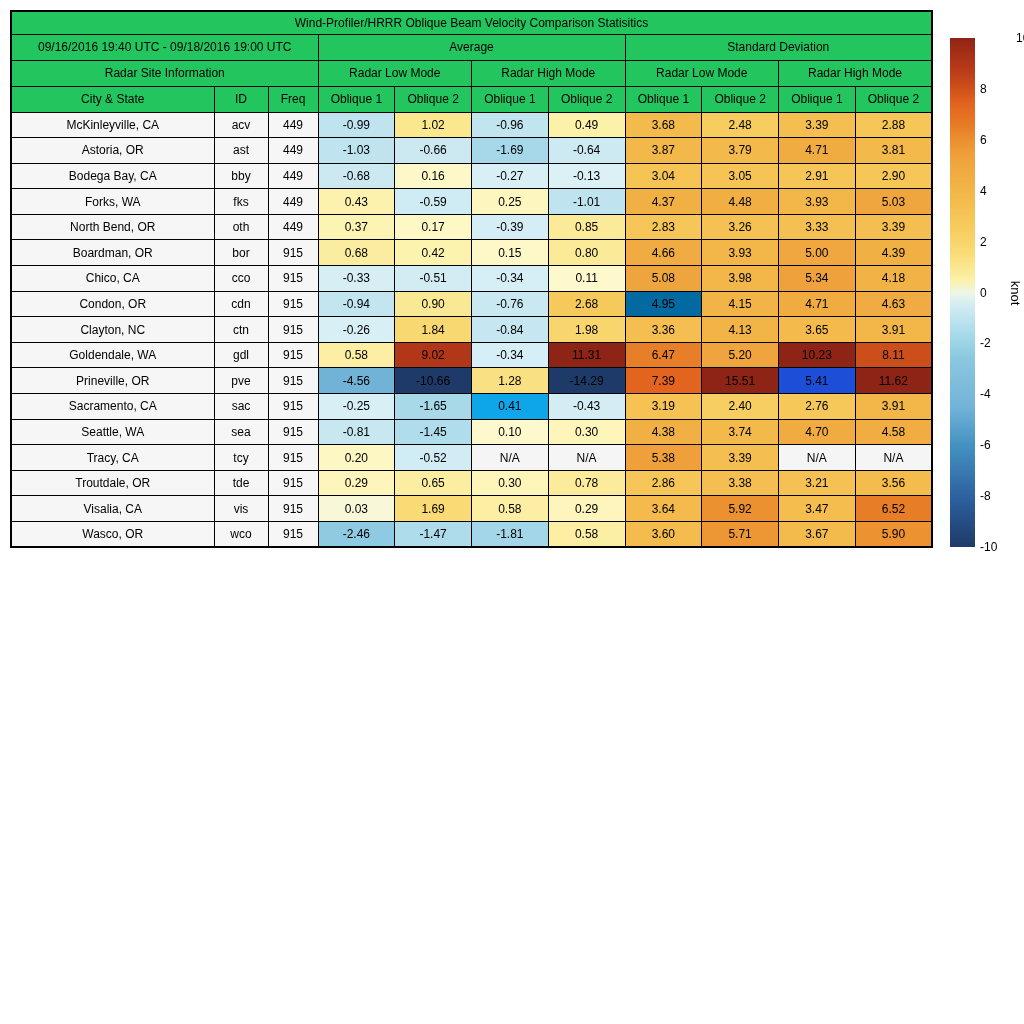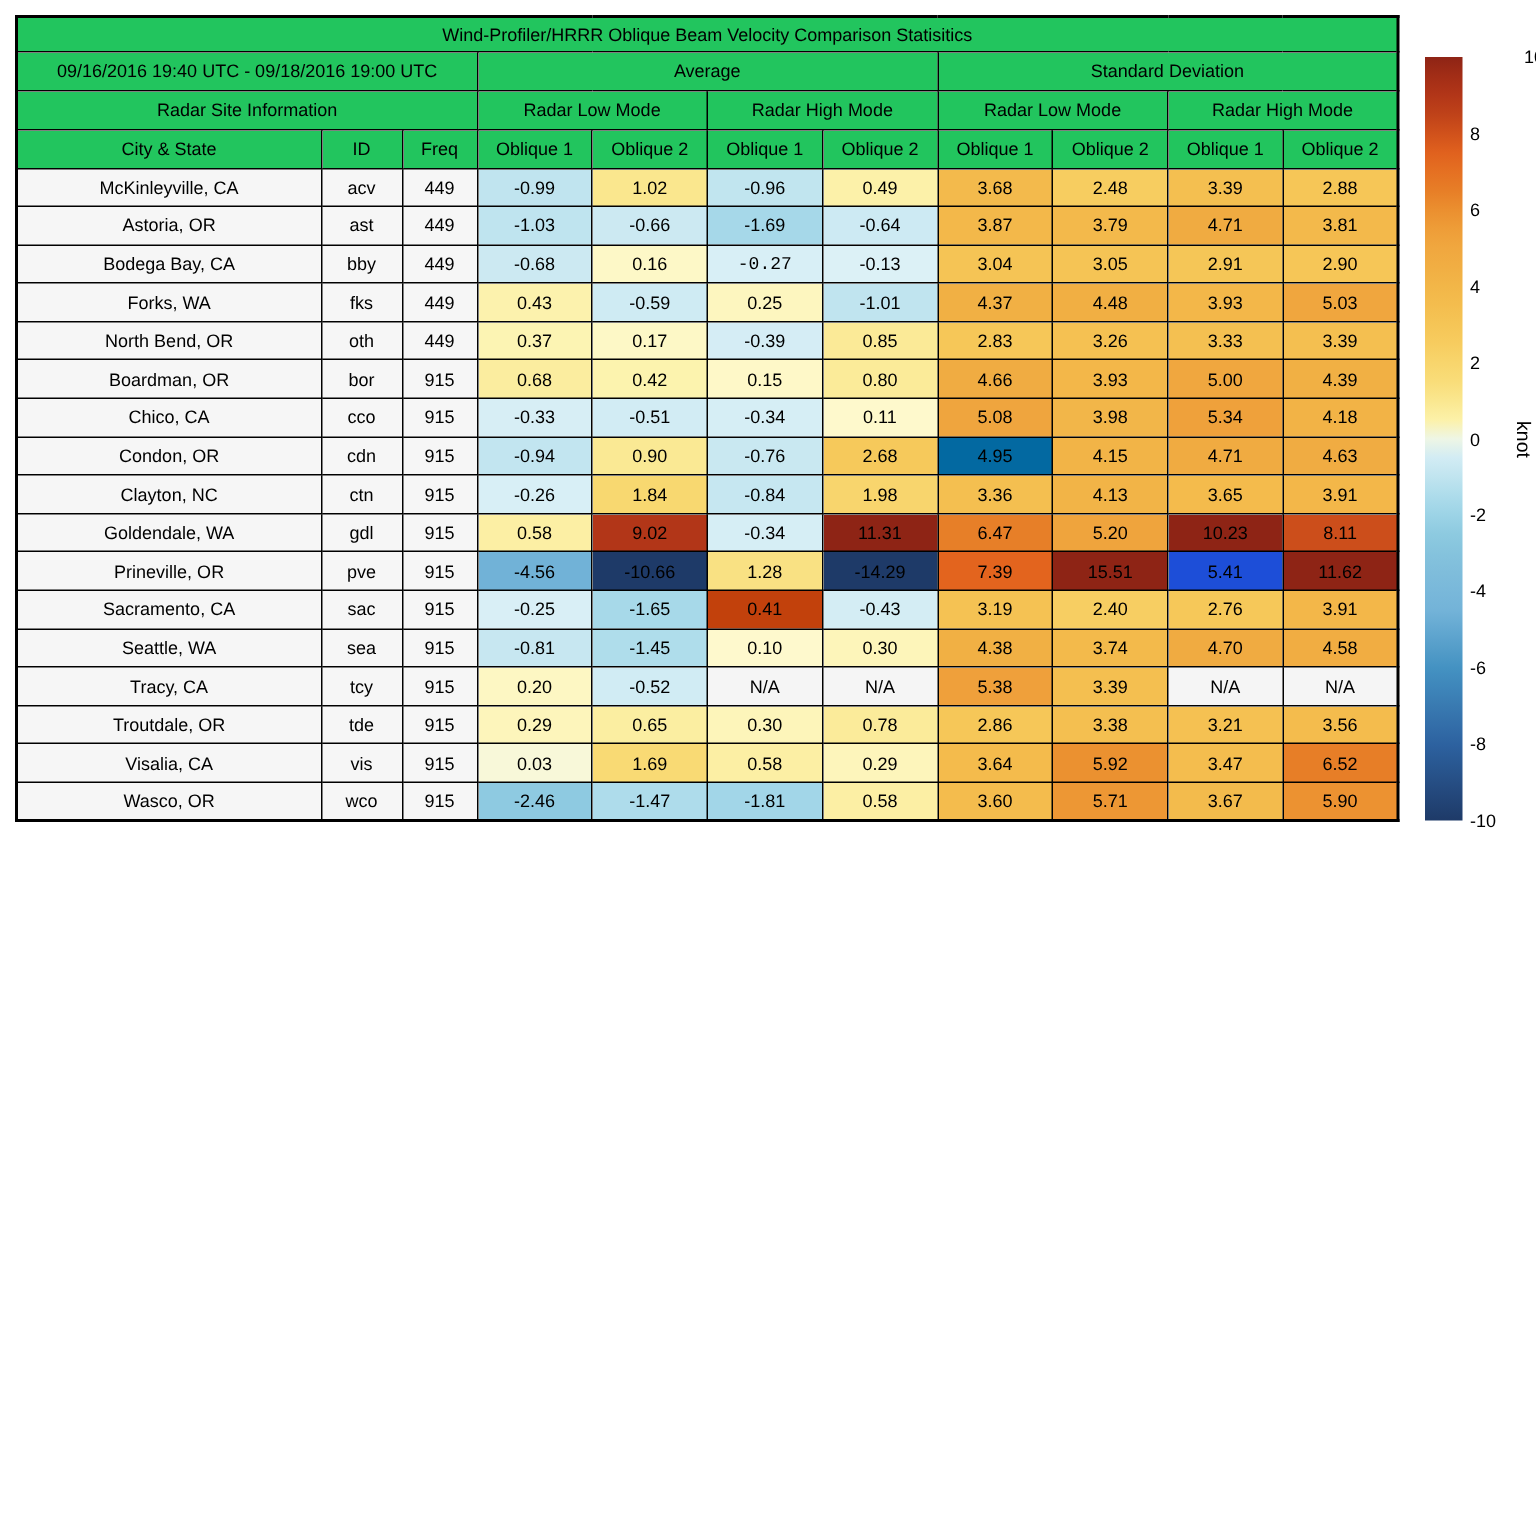--- a/index.html
+++ b/index.html
@@ -92,21 +92,21 @@
           <td style="background: rgb(243, 185, 75);">3.79</td>
           <td style="background: rgb(240, 171, 65);">4.71</td>
           <td style="background: rgb(243, 185, 75);">3.81</td>
         </tr>
         <tr class="rd">
           <td class="lc">Bodega Bay, CA</td>
           <td class="lc">bby</td>
           <td class="lc">449</td>
           <td style="background: rgb(204, 233, 242);">-0.68</td>
           <td style="background: rgb(253, 248, 199);">0.16</td>
-          <td style="background: rgb(216, 239, 246); font-family: Liberation Mono, monospace;">-0.27</td>
+          <td style="background: rgb(216, 239, 246);">-0.27</td>
           <td style="background: rgb(220, 241, 246);">-0.13</td>
           <td style="background: rgb(245, 196, 85);">3.04</td>
           <td style="background: rgb(245, 196, 85);">3.05</td>
           <td style="background: rgb(245, 198, 87);">2.91</td>
           <td style="background: rgb(246, 198, 87);">2.90</td>
         </tr>
         <tr class="rd">
           <td class="lc">Forks, WA</td>
           <td class="lc">fks</td>
           <td class="lc">449</td>
@@ -209,21 +209,21 @@
           <td style="background: rgb(142, 36, 21);">15.51</td>
           <td style="background: #1d4ed8; margin-left: 10px;">5.41</td>
           <td style="background: rgb(142, 36, 21);">11.62</td>
         </tr>
         <tr class="rd">
           <td class="lc">Sacramento, CA</td>
           <td class="lc">sac</td>
           <td class="lc">915</td>
           <td style="background: rgb(217, 239, 246);">-0.25</td>
           <td style="background: rgb(167, 217, 233);">-1.65</td>
-          <td style="background: #c2410c;">0.41</td>
+          <td style="background: #0ea5e9;">0.41</td>
           <td style="background: rgb(212, 237, 244);">-0.43</td>
           <td style="background: rgb(245, 194, 83);">3.19</td>
           <td style="background: rgb(247, 206, 98);">2.40</td>
           <td style="background: rgb(246, 200, 89);">2.76</td>
           <td style="background: rgb(243, 183, 73);">3.91</td>
         </tr>
         <tr class="rd">
           <td class="lc">Seattle, WA</td>
           <td class="lc">sea</td>
           <td class="lc">915</td>

